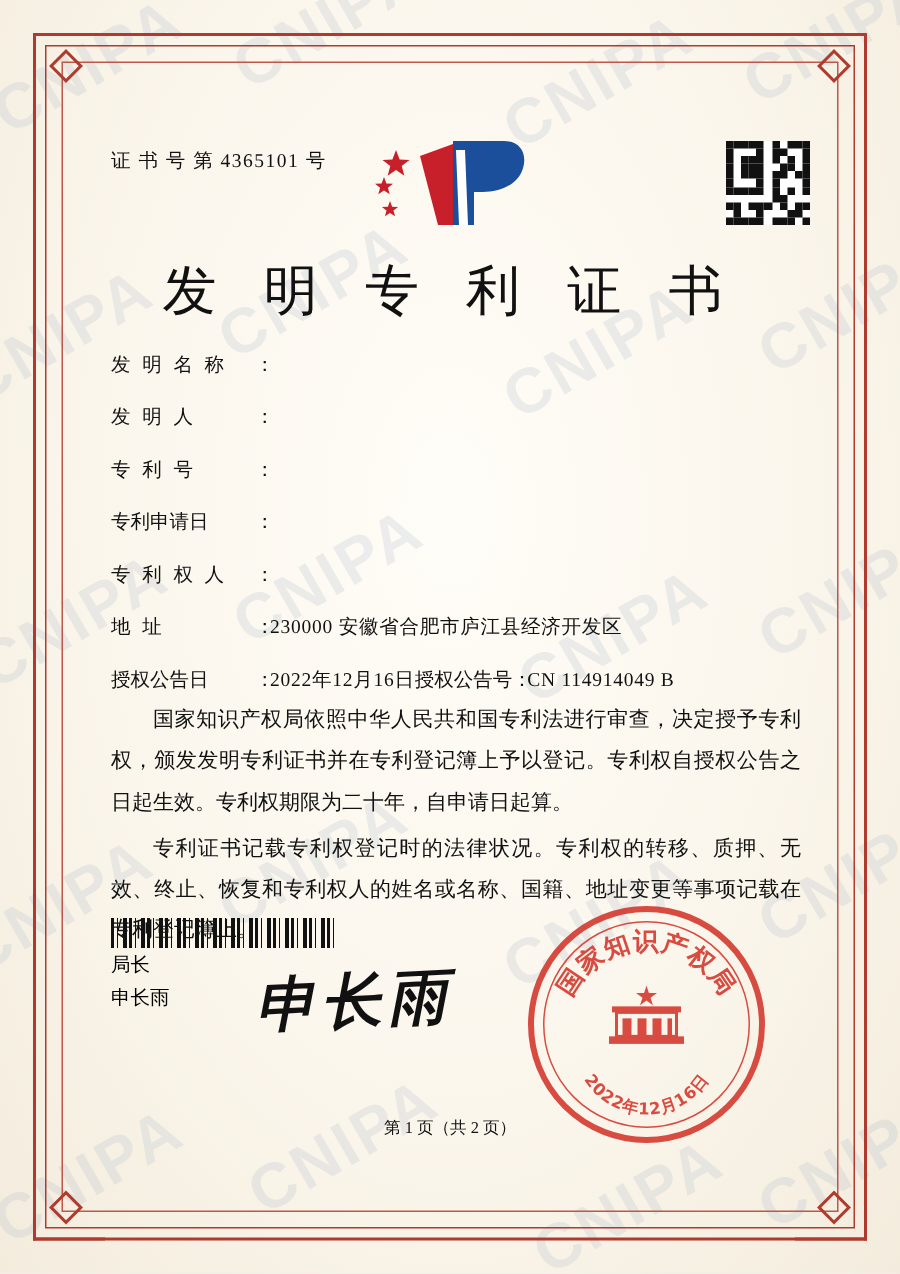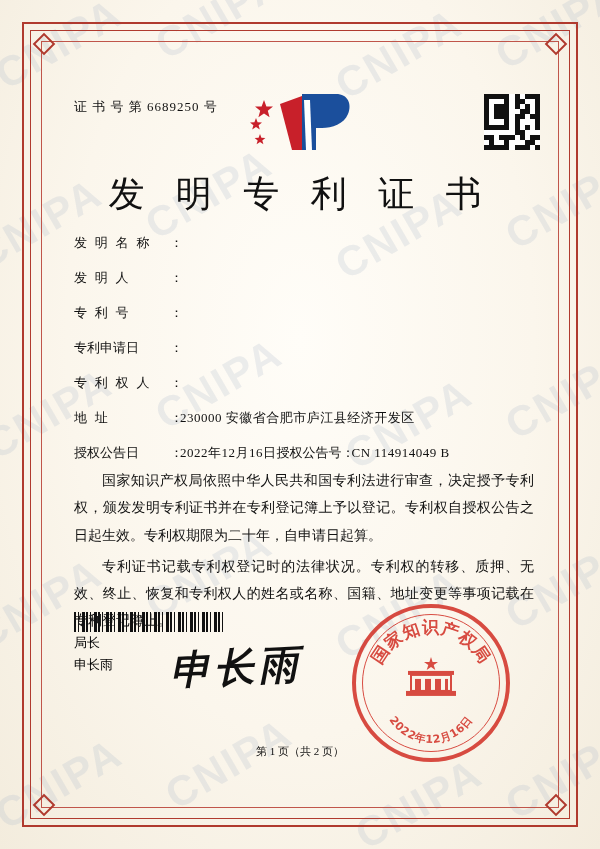--- a/index.html
+++ b/index.html
@@ -185,21 +185,21 @@
   <div class="corner c-tr"></div>
   <div class="corner c-bl"></div>
   <div class="corner c-br"></div>
   <div class="corner-dot cd-tl"></div>
   <div class="corner-dot cd-tr"></div>
   <div class="corner-dot cd-bl"></div>
   <div class="corner-dot cd-br"></div>
 
   <div class="content">
 
-    <div class="certno">证 书 号 第 6689250 号</div>
+    <div class="certno">证 书 号 第 4365101 号</div>
 
     <div class="qr" id="qr">
         <i></i>
         <i></i>
         <i></i>
         <i></i>
         <i></i>
         <i class="off"></i>
         <i></i>
         <i class="off"></i>

